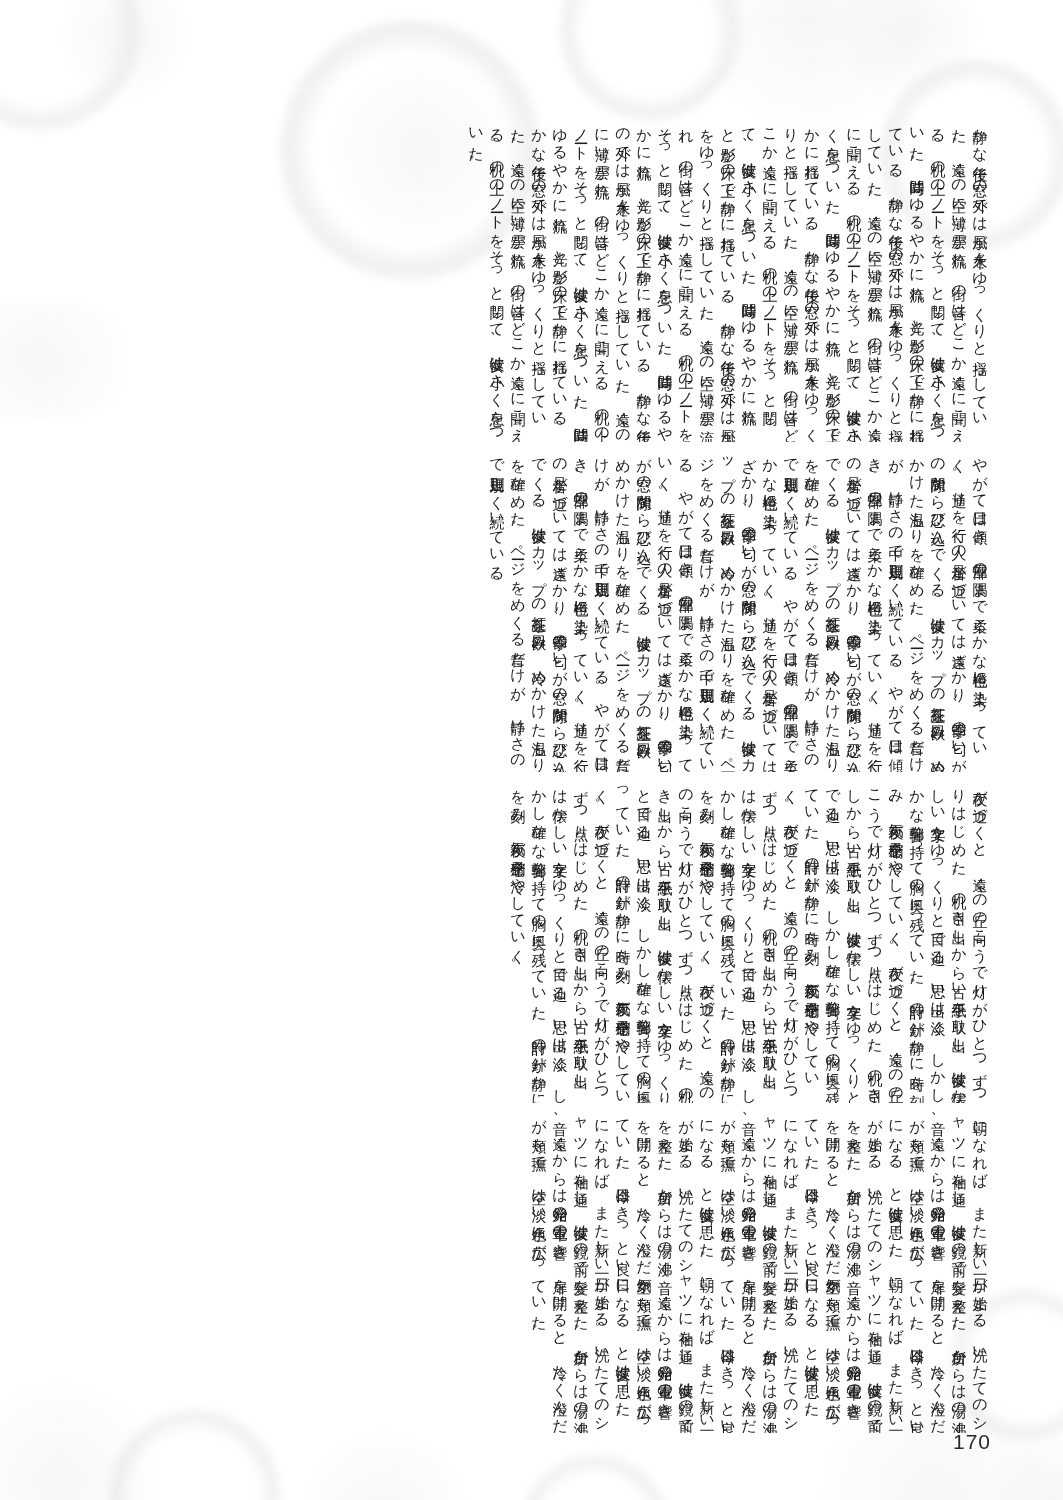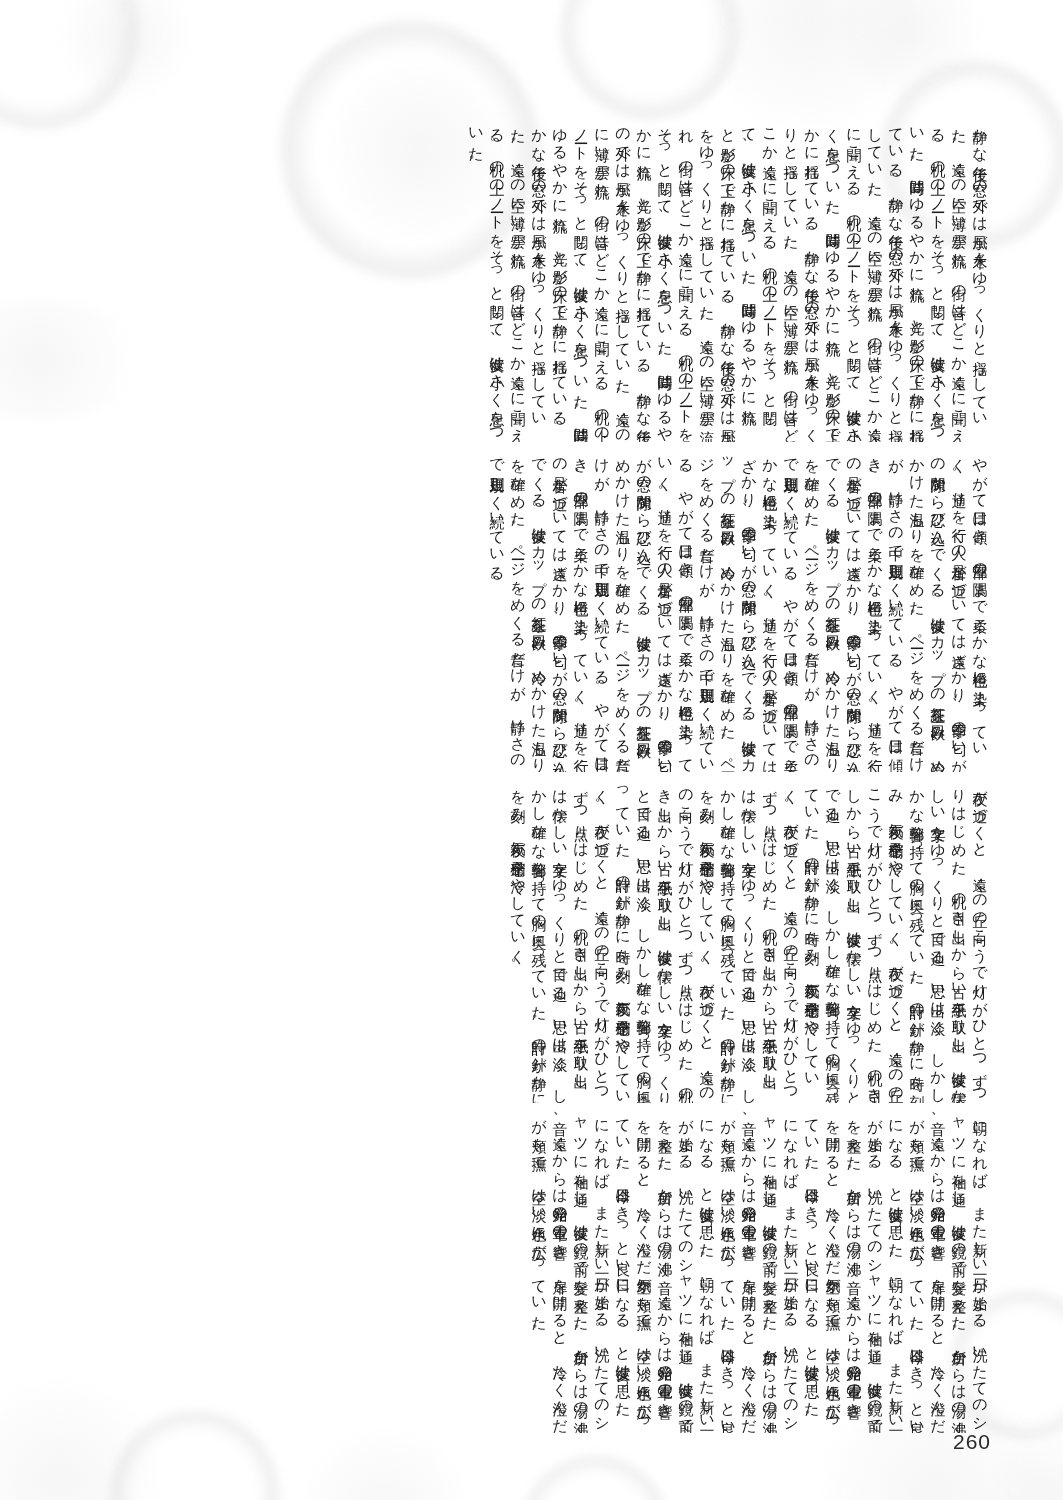--- a/index.html
+++ b/index.html
@@ -87,15 +87,15 @@
   <div class="bokeh ring" style="left:520px; top:1455px; width:150px; height:150px;"></div>
   <div class="bokeh soft" style="left:820px; top:1380px; width:230px; height:230px;"></div>
   <div class="bokeh ring" style="left:950px; top:1290px; width:150px; height:150px;"></div>
   <div class="bokeh soft" style="left:990px; top:1430px; width:130px; height:130px;"></div>
 
   <div class="band band1">静かな午後、窓の外では風が木々をゆっくりと揺らしていた。遠くの空に薄い雲が流れ、街の音はどこか遠くに聞こえる。机の上のノートをそっと閉じて、彼女は小さく息をついた。時間はゆるやかに流れ、光と影が床の上で静かに揺れている。静かな午後、窓の外では風が木々をゆっくりと揺らしていた。遠くの空に薄い雲が流れ、街の音はどこか遠くに聞こえる。机の上のノートをそっと閉じて、彼女は小さく息をついた。時間はゆるやかに流れ、光と影が床の上で静かに揺れている。静かな午後、窓の外では風が木々をゆっくりと揺らしていた。遠くの空に薄い雲が流れ、街の音はどこか遠くに聞こえる。机の上のノートをそっと閉じて、彼女は小さく息をついた。時間はゆるやかに流れ、光と影が床の上で静かに揺れている。静かな午後、窓の外では風が木々をゆっくりと揺らしていた。遠くの空に薄い雲が流れ、街の音はどこか遠くに聞こえる。机の上のノートをそっと閉じて、彼女は小さく息をついた。時間はゆるやかに流れ、光と影が床の上で静かに揺れている。静かな午後、窓の外では風が木々をゆっくりと揺らしていた。遠くの空に薄い雲が流れ、街の音はどこか遠くに聞こえる。机の上のノートをそっと閉じて、彼女は小さく息をついた。時間はゆるやかに流れ、光と影が床の上で静かに揺れている。静かな午後、窓の外では風が木々をゆっくりと揺らしていた。遠くの空に薄い雲が流れ、街の音はどこか遠くに聞こえる。机の上のノートをそっと閉じて、彼女は小さく息をついた。</div>
   <div class="band band2">やがて日は傾き、部屋の隅まで柔らかな橙色に染まっていく。通りを行く人の足音が近づいては遠ざかり、季節の匂いが窓の隙間から忍び込んでくる。彼女はカップの紅茶を一口飲み、冷めかけた温もりを確かめた。ページをめくる音だけが、静けさの中で規則正しく続いている。やがて日は傾き、部屋の隅まで柔らかな橙色に染まっていく。通りを行く人の足音が近づいては遠ざかり、季節の匂いが窓の隙間から忍び込んでくる。彼女はカップの紅茶を一口飲み、冷めかけた温もりを確かめた。ページをめくる音だけが、静けさの中で規則正しく続いている。やがて日は傾き、部屋の隅まで柔らかな橙色に染まっていく。通りを行く人の足音が近づいては遠ざかり、季節の匂いが窓の隙間から忍び込んでくる。彼女はカップの紅茶を一口飲み、冷めかけた温もりを確かめた。ページをめくる音だけが、静けさの中で規則正しく続いている。やがて日は傾き、部屋の隅まで柔らかな橙色に染まっていく。通りを行く人の足音が近づいては遠ざかり、季節の匂いが窓の隙間から忍び込んでくる。彼女はカップの紅茶を一口飲み、冷めかけた温もりを確かめた。ページをめくる音だけが、静けさの中で規則正しく続いている。やがて日は傾き、部屋の隅まで柔らかな橙色に染まっていく。通りを行く人の足音が近づいては遠ざかり、季節の匂いが窓の隙間から忍び込んでくる。彼女はカップの紅茶を一口飲み、冷めかけた温もりを確かめた。ページをめくる音だけが、静けさの中で規則正しく続いている。</div>
   <div class="band band3">夜が近づくと、遠くの丘の向こうで灯りがひとつずつ点りはじめた。机の引き出しから古い手紙を取り出し、彼女は懐かしい文字をゆっくりと目で辿る。思い出は淡く、しかし確かな輪郭を持って胸の奥に残っていた。時計の針が静かに時を刻み、夜気が窓硝子を冷やしていく。夜が近づくと、遠くの丘の向こうで灯りがひとつずつ点りはじめた。机の引き出しから古い手紙を取り出し、彼女は懐かしい文字をゆっくりと目で辿る。思い出は淡く、しかし確かな輪郭を持って胸の奥に残っていた。時計の針が静かに時を刻み、夜気が窓硝子を冷やしていく。夜が近づくと、遠くの丘の向こうで灯りがひとつずつ点りはじめた。机の引き出しから古い手紙を取り出し、彼女は懐かしい文字をゆっくりと目で辿る。思い出は淡く、しかし確かな輪郭を持って胸の奥に残っていた。時計の針が静かに時を刻み、夜気が窓硝子を冷やしていく。夜が近づくと、遠くの丘の向こうで灯りがひとつずつ点りはじめた。机の引き出しから古い手紙を取り出し、彼女は懐かしい文字をゆっくりと目で辿る。思い出は淡く、しかし確かな輪郭を持って胸の奥に残っていた。時計の針が静かに時を刻み、夜気が窓硝子を冷やしていく。夜が近づくと、遠くの丘の向こうで灯りがひとつずつ点りはじめた。机の引き出しから古い手紙を取り出し、彼女は懐かしい文字をゆっくりと目で辿る。思い出は淡く、しかし確かな輪郭を持って胸の奥に残っていた。時計の針が静かに時を刻み、夜気が窓硝子を冷やしていく。</div>
   <div class="band band4">朝になれば、また新しい一日が始まる。洗いたてのシャツに袖を通し、彼女は鏡の前で髪を整えた。台所からは湯の沸く音、遠くからは始発の電車の響き。扉を開けると、冷たく澄んだ空気が頬を撫で、空は淡い水色に広がっていた。今日はきっと良い日になる、と彼女は思った。朝になれば、また新しい一日が始まる。洗いたてのシャツに袖を通し、彼女は鏡の前で髪を整えた。台所からは湯の沸く音、遠くからは始発の電車の響き。扉を開けると、冷たく澄んだ空気が頬を撫で、空は淡い水色に広がっていた。今日はきっと良い日になる、と彼女は思った。朝になれば、また新しい一日が始まる。洗いたてのシャツに袖を通し、彼女は鏡の前で髪を整えた。台所からは湯の沸く音、遠くからは始発の電車の響き。扉を開けると、冷たく澄んだ空気が頬を撫で、空は淡い水色に広がっていた。今日はきっと良い日になる、と彼女は思った。朝になれば、また新しい一日が始まる。洗いたてのシャツに袖を通し、彼女は鏡の前で髪を整えた。台所からは湯の沸く音、遠くからは始発の電車の響き。扉を開けると、冷たく澄んだ空気が頬を撫で、空は淡い水色に広がっていた。今日はきっと良い日になる、と彼女は思った。朝になれば、また新しい一日が始まる。洗いたてのシャツに袖を通し、彼女は鏡の前で髪を整えた。台所からは湯の沸く音、遠くからは始発の電車の響き。扉を開けると、冷たく澄んだ空気が頬を撫で、空は淡い水色に広がっていた。</div>
 
-  <div class="page-number">260</div>
+  <div class="page-number">170</div>
 
 </div>
 
 </body></html>

